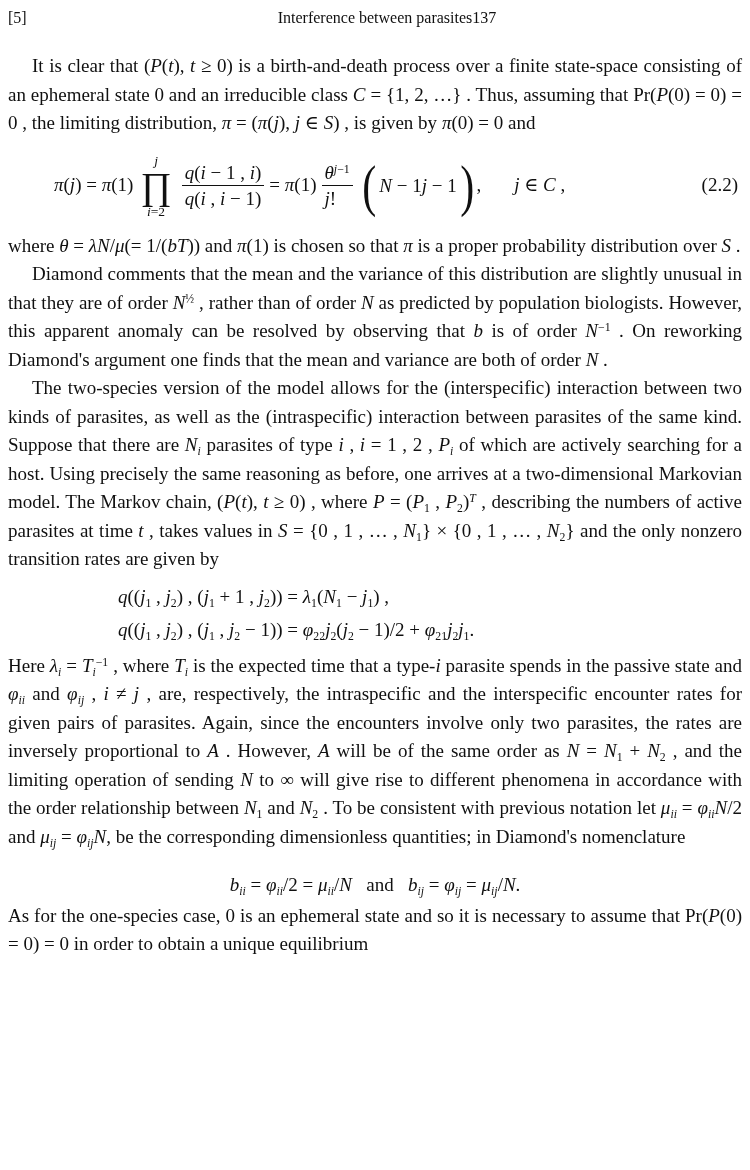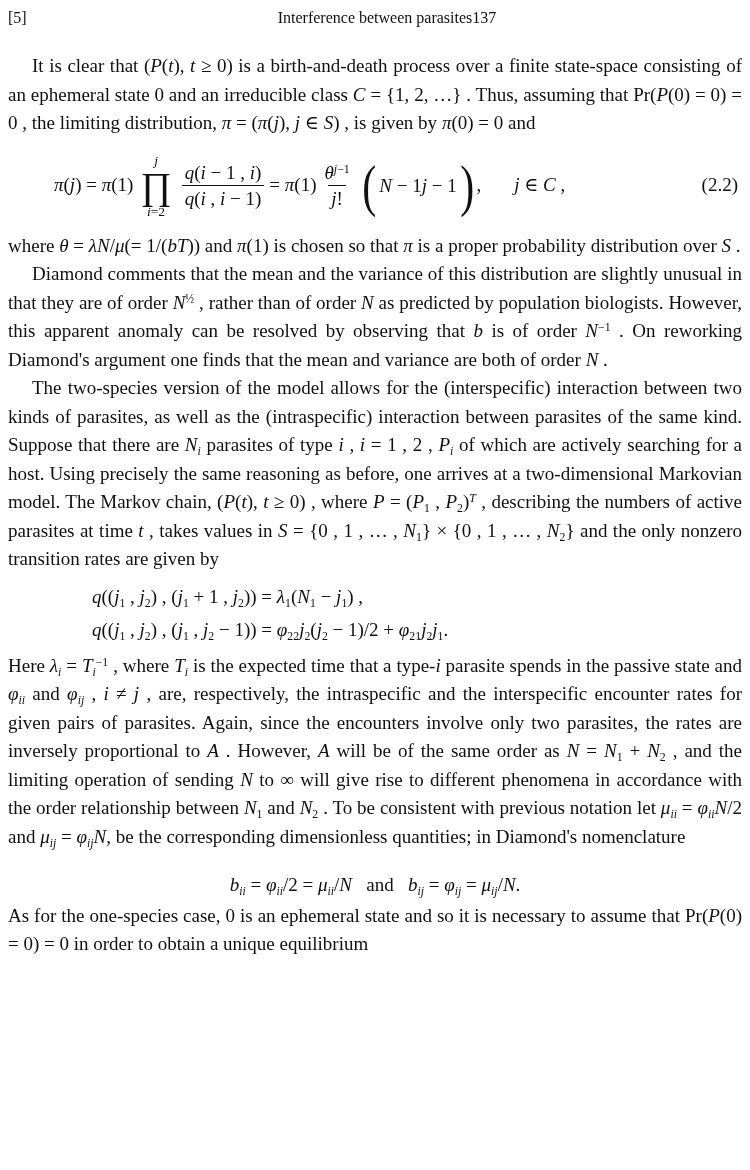--- a/index.html
+++ b/index.html
@@ -50,21 +50,20 @@
     flex-direction: column;
     align-items: center;
     margin: 0 5px 0 7px;
     line-height: 1;
   }
   .prod .limit { font-size: 13.5px; line-height: 13px; }
   .prod .op    { font-size: 38px;  line-height: 38px; }
   .frac {
     display: inline-flex;
     flex-direction: column;
-    align-items: center;
     vertical-align: middle;
     margin: 8px 5px;
     line-height: 1.25;
   }
   .frac .den { border-top: 1.6px solid #101010; padding: 1px 3px 0 3px; }
   .frac .num { padding: 0 3px; }
   .binom { display: inline-flex; align-items: center; margin-left: 2px; }
   .bigparen {
     font-size: 56px;
     line-height: 50px;
@@ -74,21 +73,21 @@
   .binom-col {
     display: inline-flex;
     align-items: center;
     line-height: 1.12;
     margin: 0 1px;
   }
   .eq-cond { margin-left: 33px; }
   .eq-number { margin-left: auto; padding-right: 4px; }
 
   
-  .rates { margin: 6px 0 6px 84px; line-height: 33px; }
+  .rates { margin: 6px 0 6px 110px; line-height: 33px; }
 
   
   .bdefs { text-align: center; margin: 20px 0 2px 0; }
 </style>
 </head>
 <body>
 
 <div class="page">
 
   <div class="running-head">

